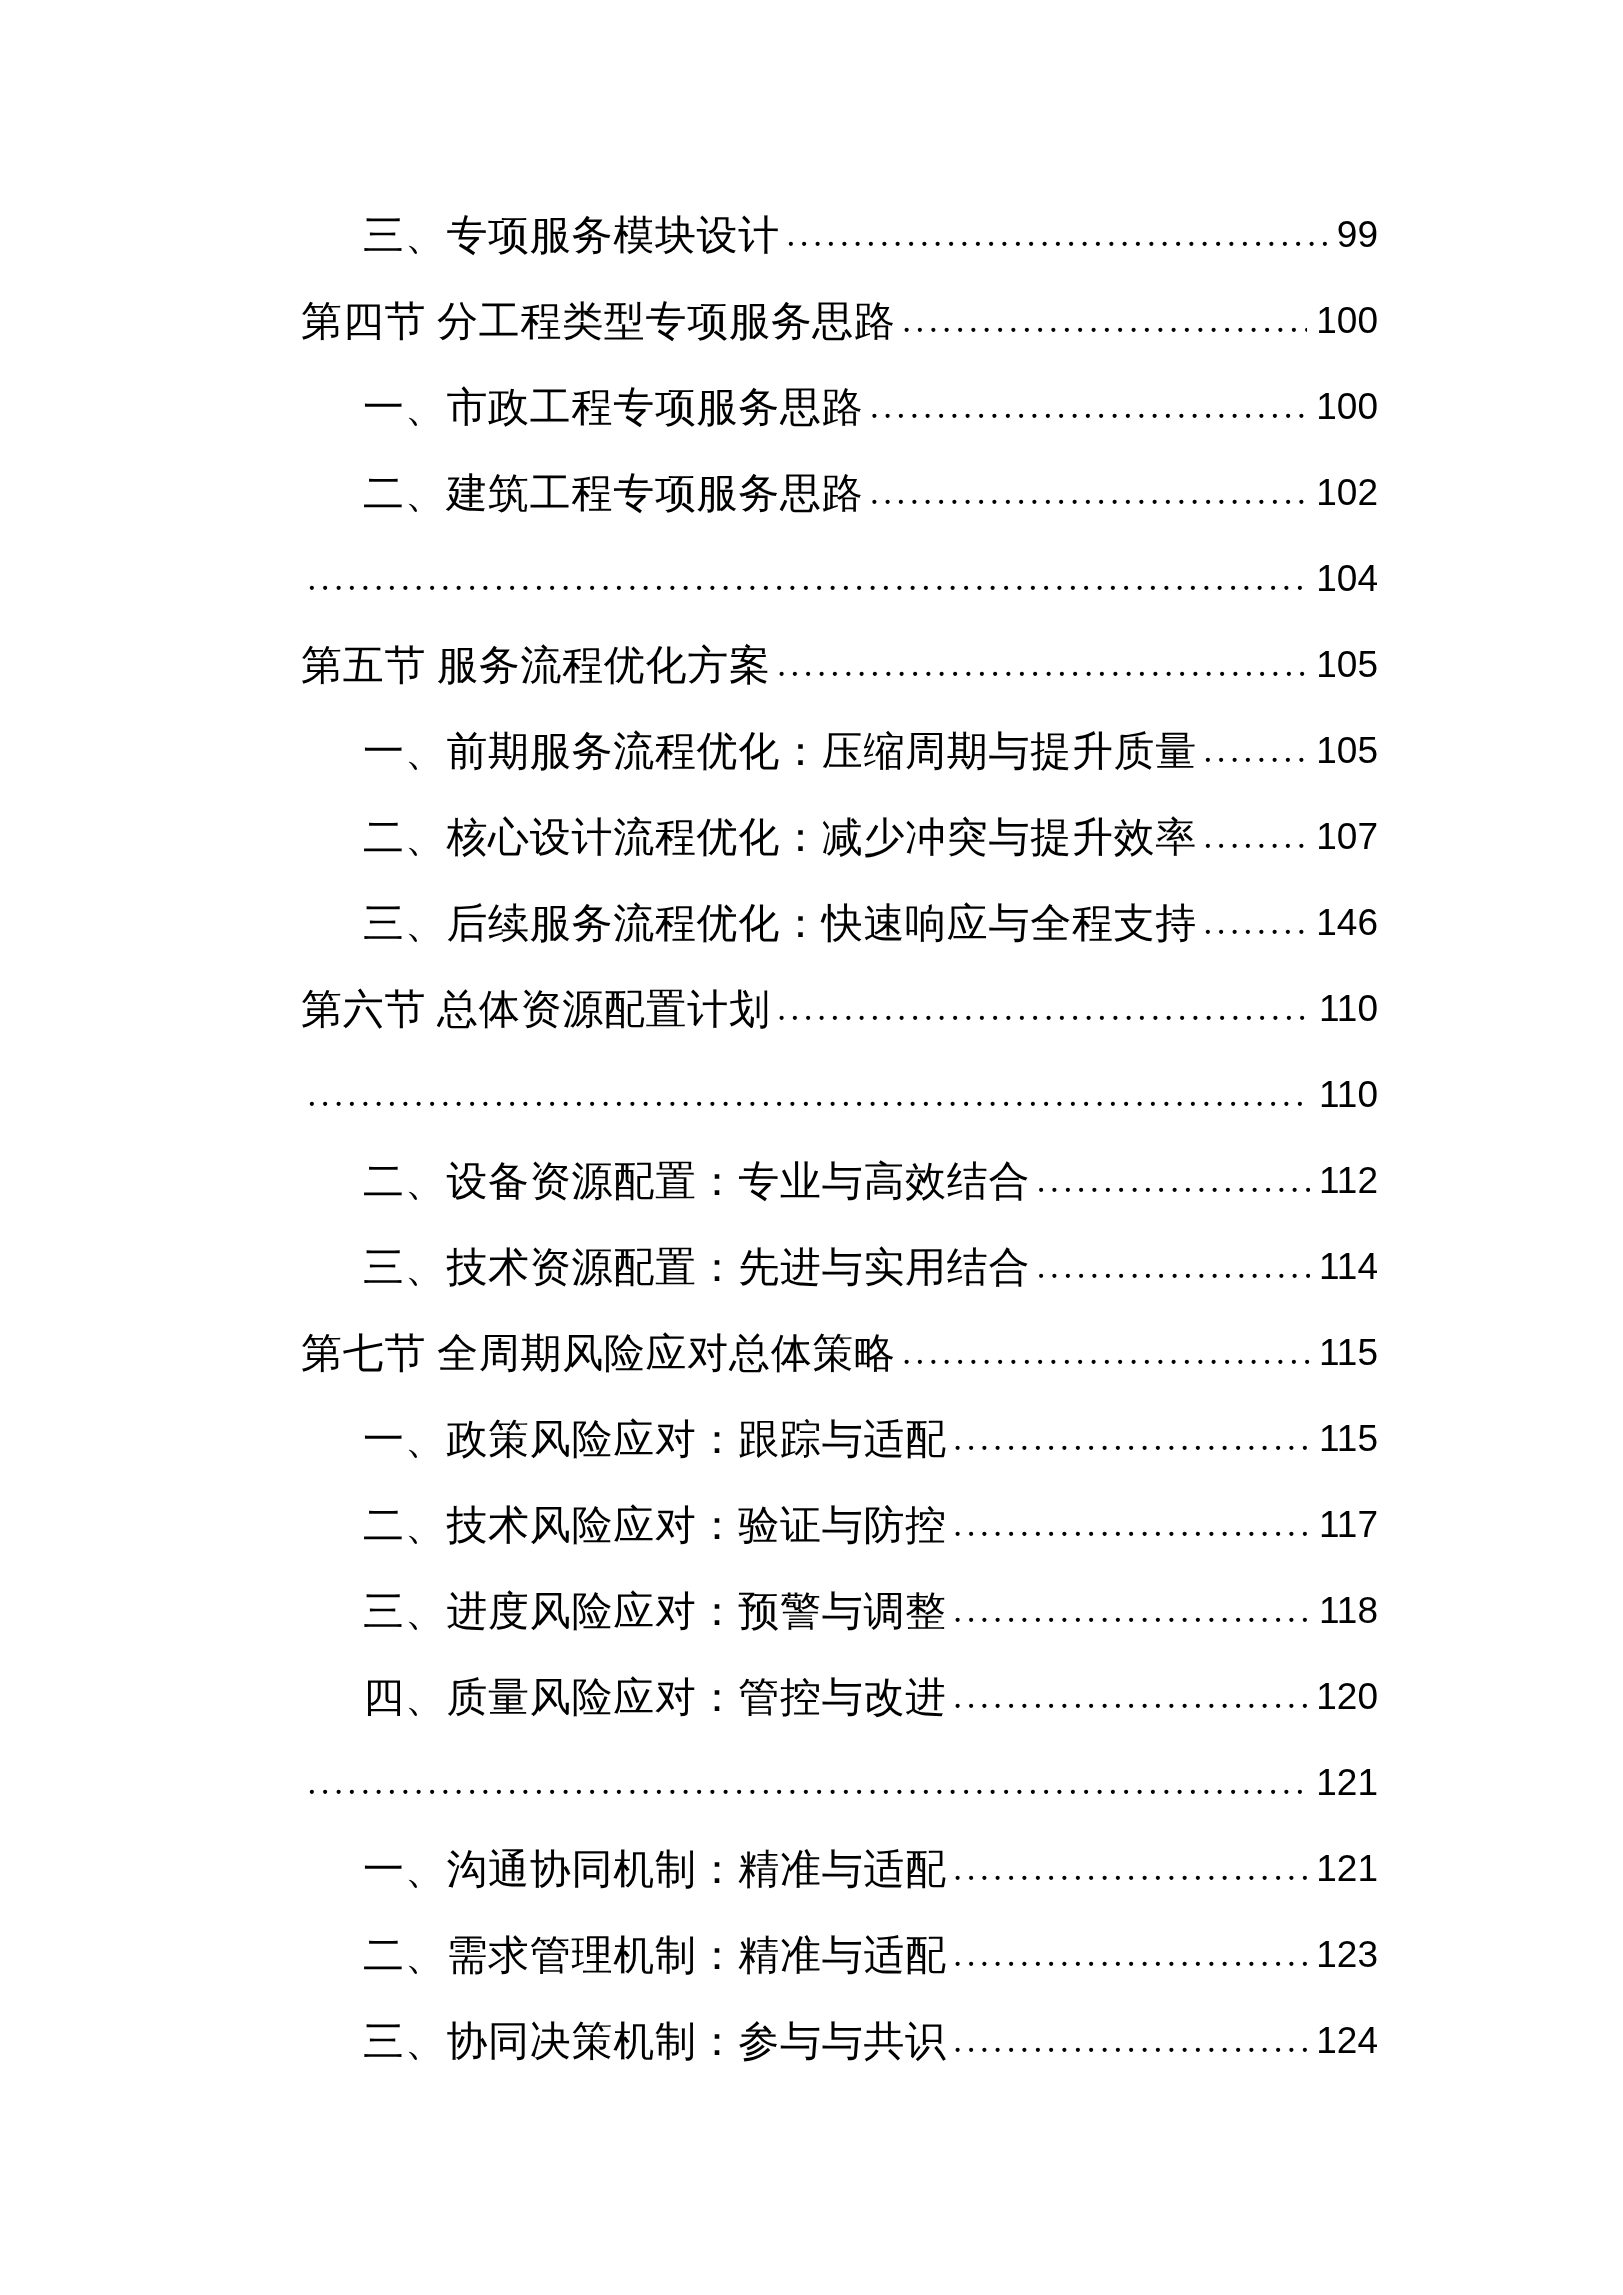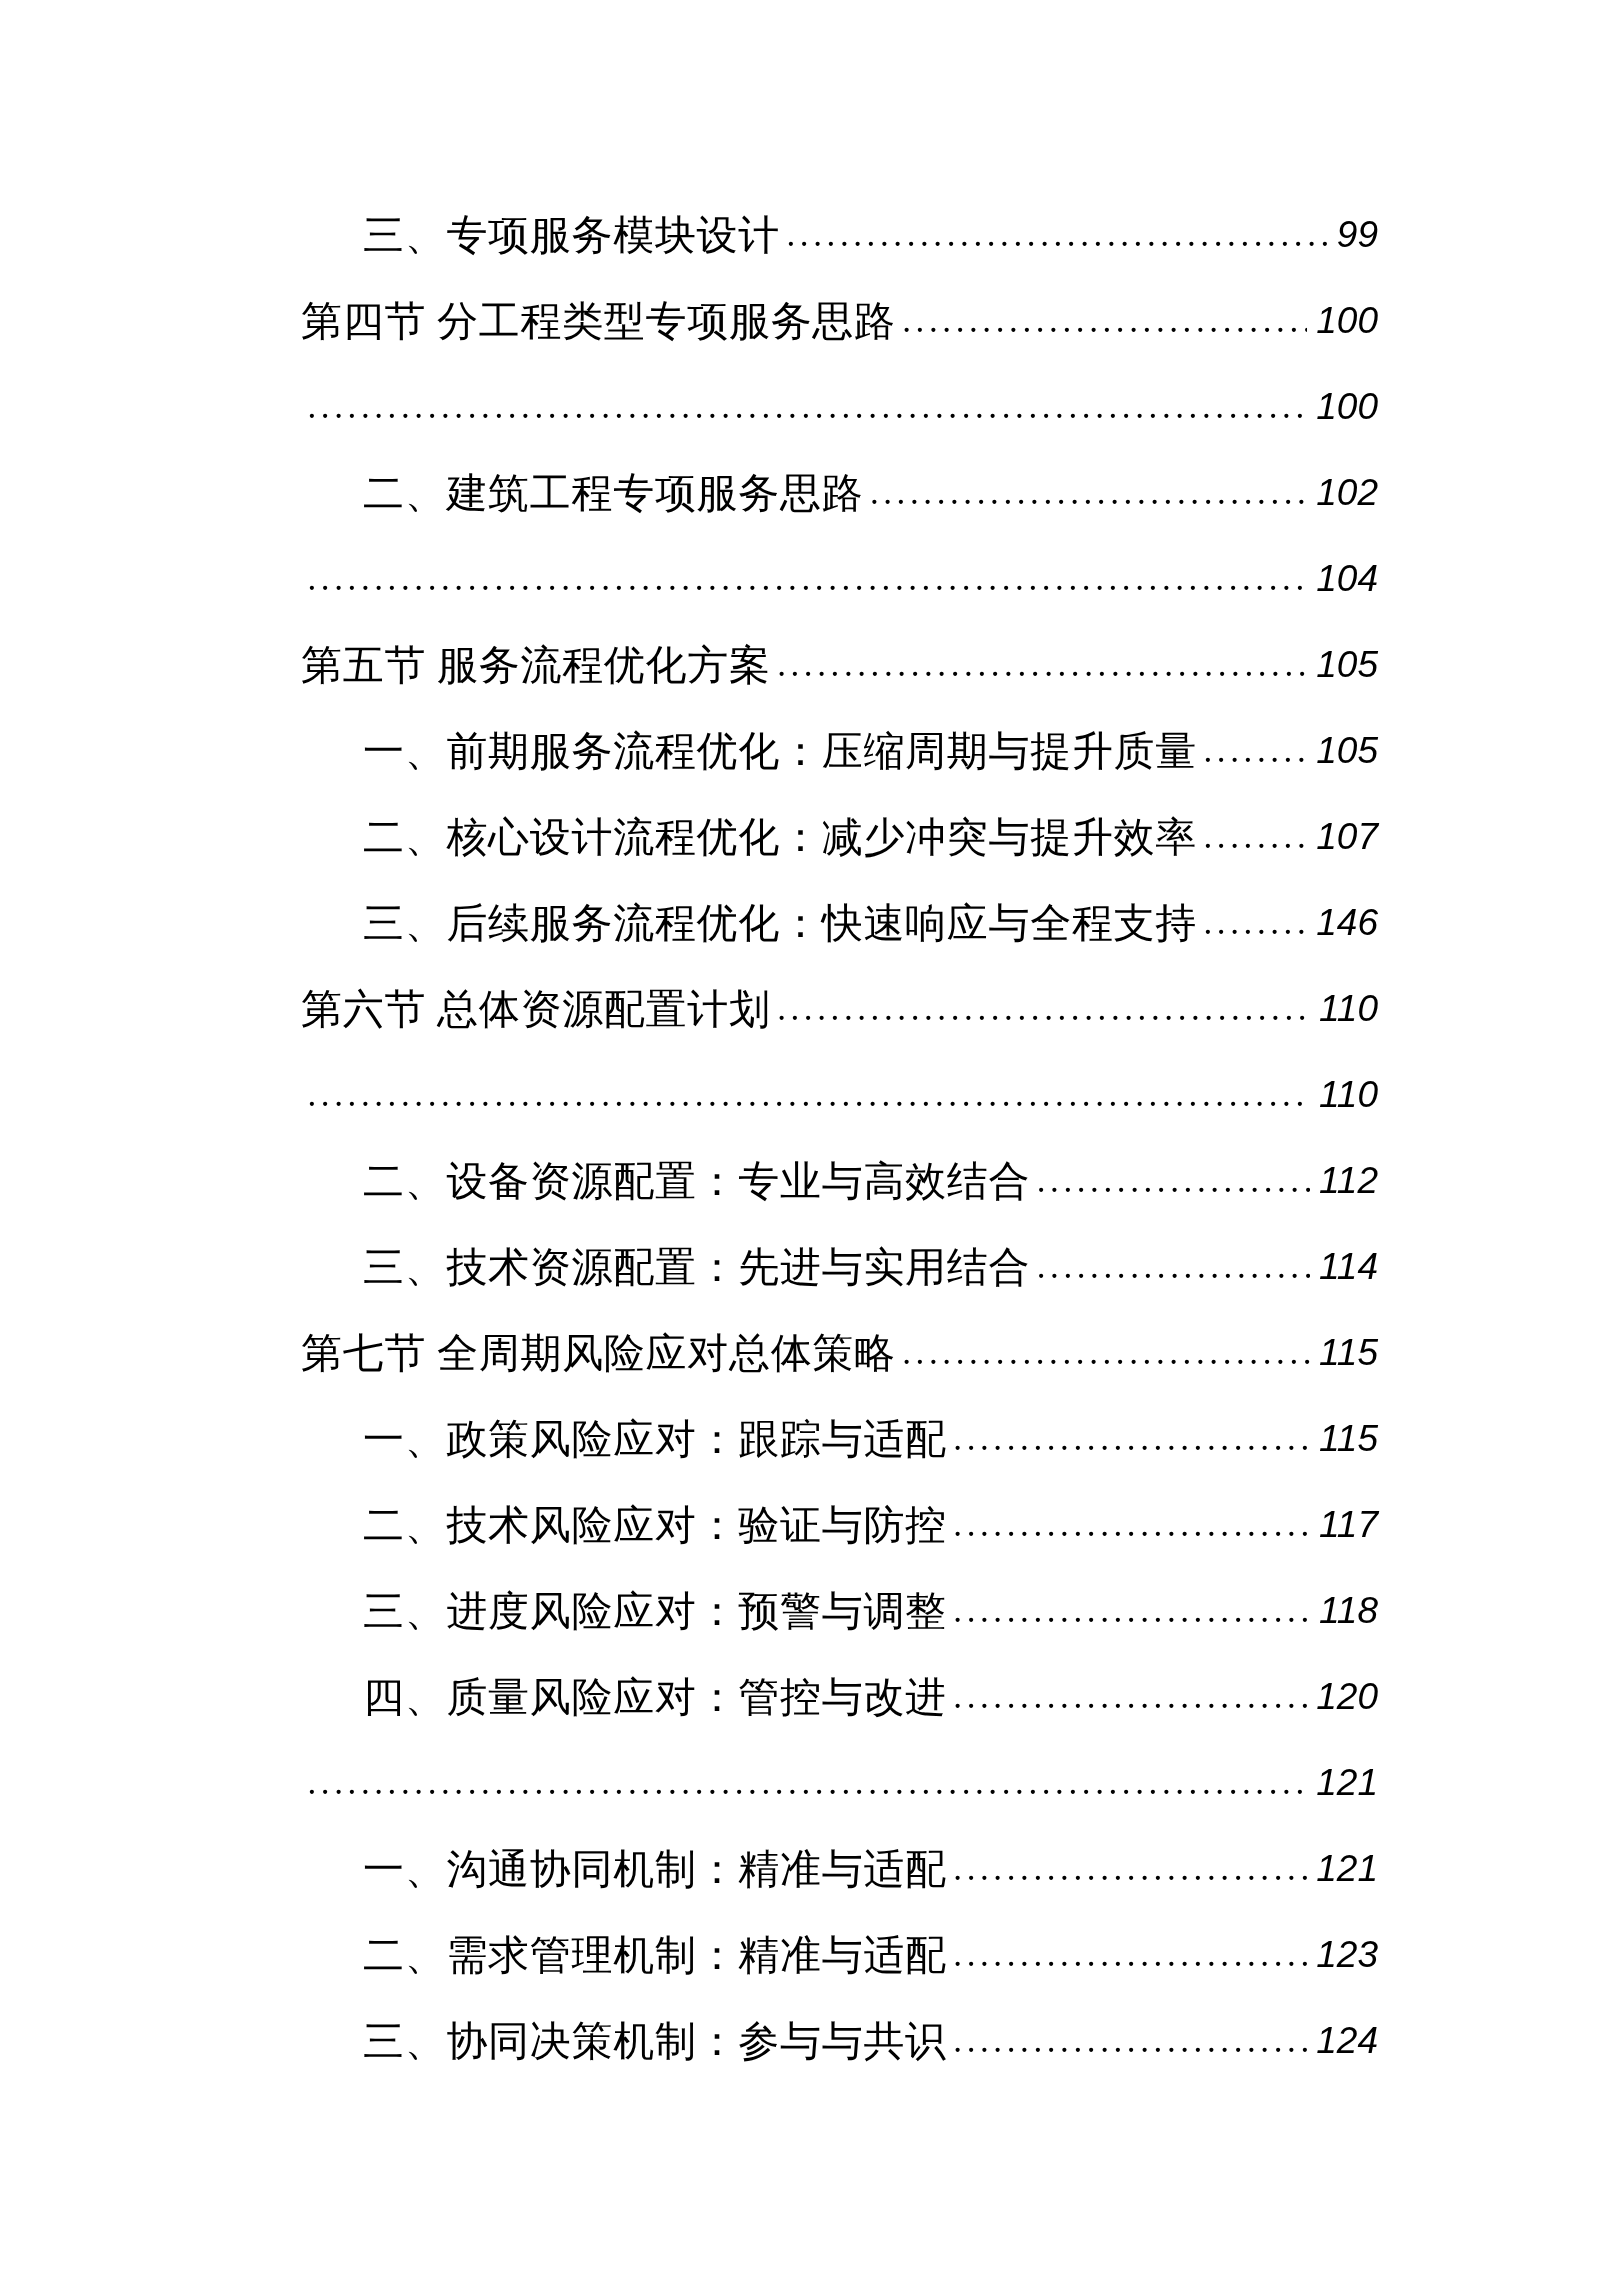--- a/index.html
+++ b/index.html
@@ -52,39 +52,39 @@
     margin-left: 6.5px;
     font-size: 35px;
     letter-spacing: 4.6px;
     color: #000000;
   }
   .toc-page {
     flex: 0 0 auto;
     padding-left: 9.2px;
     font-family: "Liberation Sans", "DejaVu Sans", sans-serif;
     font-size: 37px;
-    font-style: italic;
   }
 </style>
 </head>
 <body>
 
 <div class="page">
   <div class="toc" id="toc">
       <div class="toc-row level2">
         <span class="toc-title">三、专项服务模块设计</span>
         <span class="leader">................................................................................................................................................................</span>
         <span class="toc-page">99</span>
       </div>
       <div class="toc-row level1">
         <span class="toc-title">第四节 分工程类型专项服务思路</span>
         <span class="leader">................................................................................................................................................................</span>
         <span class="toc-page">100</span>
       </div>
       <div class="toc-row level2">
+        <span class="toc-title">一、市政工程专项服务思路</span>
         <span class="leader">................................................................................................................................................................</span>
         <span class="toc-page">100</span>
       </div>
       <div class="toc-row level2">
         <span class="toc-title">二、建筑工程专项服务思路</span>
         <span class="leader">................................................................................................................................................................</span>
         <span class="toc-page">102</span>
       </div>
       <div class="toc-row level2">
         <span class="leader">................................................................................................................................................................</span>

